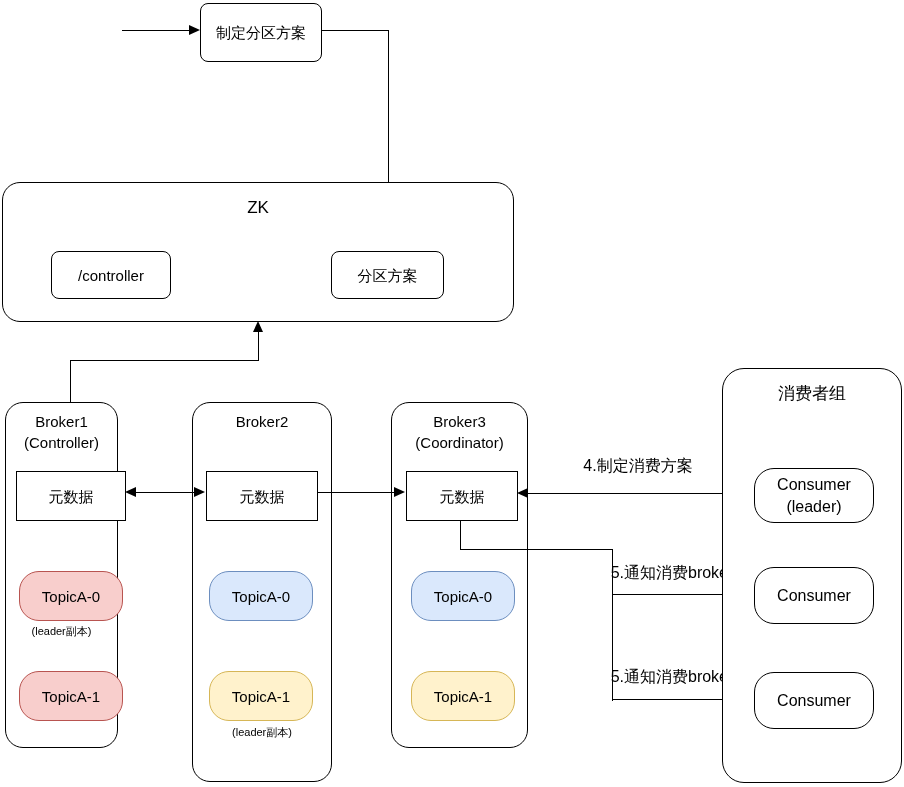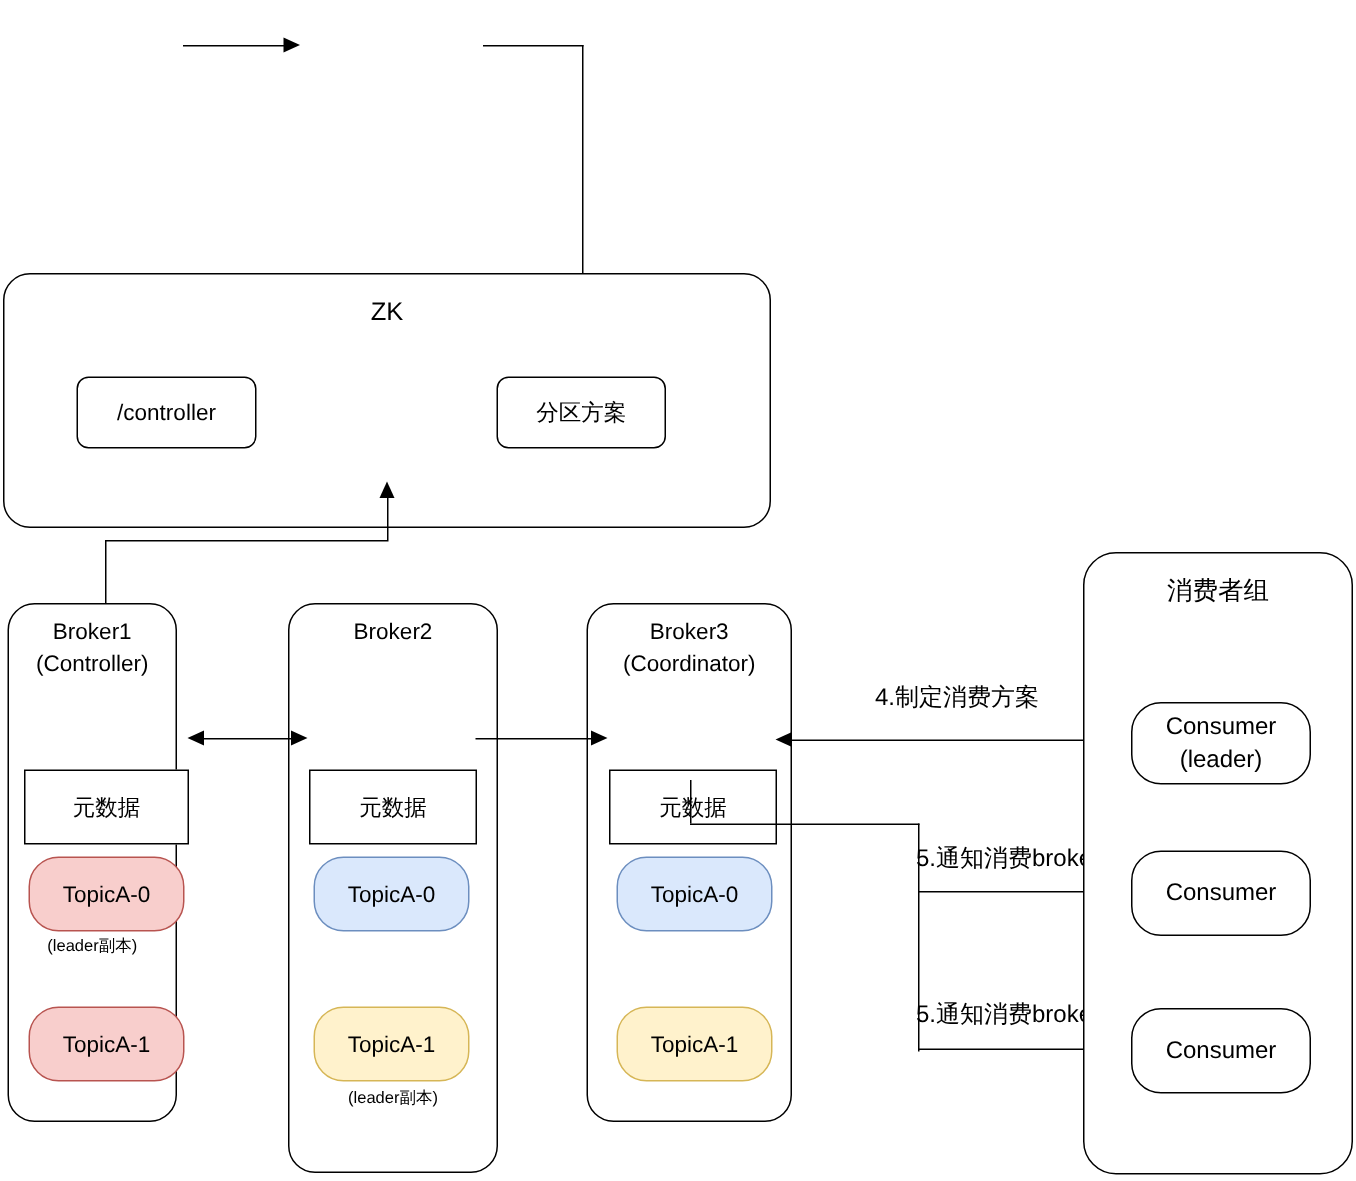--- a/index.html
+++ b/index.html
@@ -5,49 +5,52 @@
   html,body{margin:0;padding:0;background:#fff;}
   body{font-family:"Liberation Sans","DejaVu Sans",sans-serif;color:#000;}
   #canvas{position:relative;width:904px;height:787px;background:#fff;overflow:hidden;}
   .box{position:absolute;border:1.5px solid #000;background:#fff;box-sizing:border-box;
        display:flex;flex-direction:column;align-items:center;justify-content:center;
        text-align:center;font-size:15px;line-height:21px;}
   .container{position:absolute;border:1.5px solid #000;background:#fff;box-sizing:border-box;}
   .r8{border-radius:8px}.r10{border-radius:20px}.r18{border-radius:18px}.r22{border-radius:22px}
   .ctitle{position:absolute;left:0;top:8px;width:100%;text-align:center;font-size:15px;line-height:21px;}
   .big-title{font-size:17px;top:14px;}
-  .metadata{border-radius:0;margin-top:42px;}
+  .metadata{border-radius:0;}
   .topic-red{background:#f8cecc;border-color:#b85450;}
   .topic-blue{background:#dae8fc;border-color:#6c8ebf;}
   .topic-yellow{background:#fff2cc;border-color:#d6b656;}
   .note{position:absolute;left:0;width:100%;text-align:center;font-size:11px;line-height:14px;}
   .hline{position:absolute;border-top:1.5px solid #000;height:0;}
   .vline{position:absolute;border-left:1.5px solid #000;width:0;}
   .ah{position:absolute;width:0;height:0;}
   .ah-r{border-top:5px solid transparent;border-bottom:5px solid transparent;border-left:11px solid #000;}
   .ah-l{border-top:5px solid transparent;border-bottom:5px solid transparent;border-right:11px solid #000;}
   .ah-u{border-left:5px solid transparent;border-right:5px solid transparent;border-bottom:11px solid #000;}
   .ah-d{border-left:5px solid transparent;border-right:5px solid transparent;border-top:11px solid #000;}
   .edge-label{position:absolute;font-size:16px;line-height:20px;text-align:center;white-space:nowrap;}
   .cbox{font-size:16px;line-height:22px;}
 </style>
 </head>
 <body>
 
 <div id="canvas">
 
+  <div class="box r8" style="left:200px;top:3px;width:122px;height:59px;">
+    <span>制定分区方案</span>
+  </div>
 
   <div class="hline" style="left:122px;top:30px;width:68px;"></div>
   <div class="ah ah-r" style="left:189px;top:25px;"></div>
 
   <div class="hline" style="left:322px;top:30px;width:67px;"></div>
   <div class="vline" style="left:388px;top:30px;height:211px;"></div>
   <div class="ah ah-d" style="left:383px;top:240px;"></div>
 
-  <div class="container r18" style="left:2px;top:182px;width:512px;height:170px;">
+  <div class="container r18" style="left:2px;top:182px;width:512px;height:140px;">
     <div class="ctitle big-title">ZK</div>
     <div class="box r8" style="left:328px;top:68px;width:113px;height:48px;">
       <span>分区方案</span>
     </div>
     <div class="box r8" style="left:48px;top:68px;width:120px;height:48px;">
       <span>/controller</span>
     </div>
   </div>
 
   <div class="vline" style="left:70px;top:360px;height:42px;"></div>

